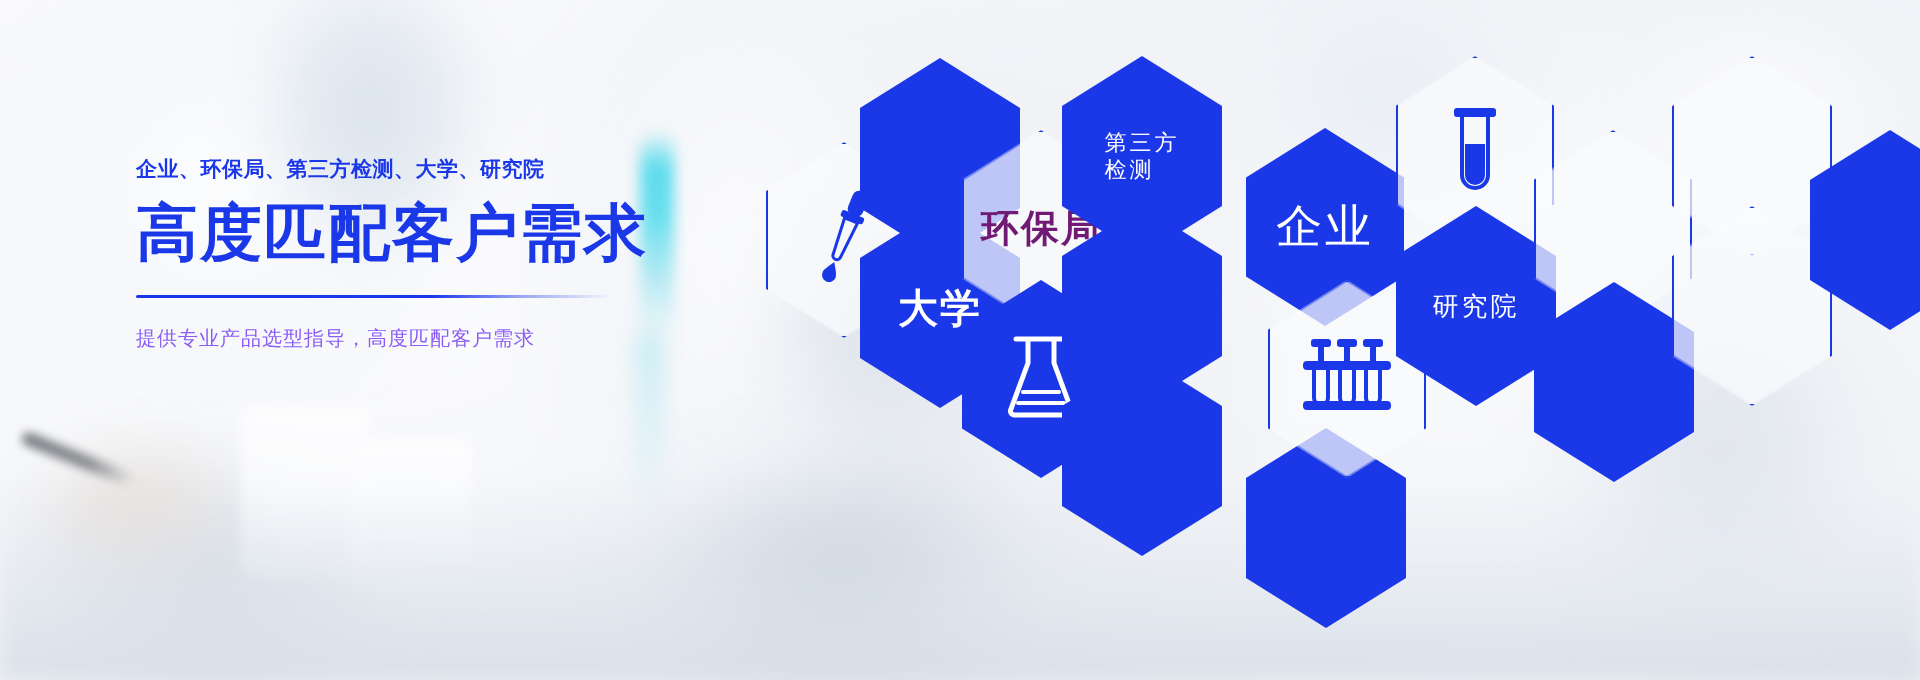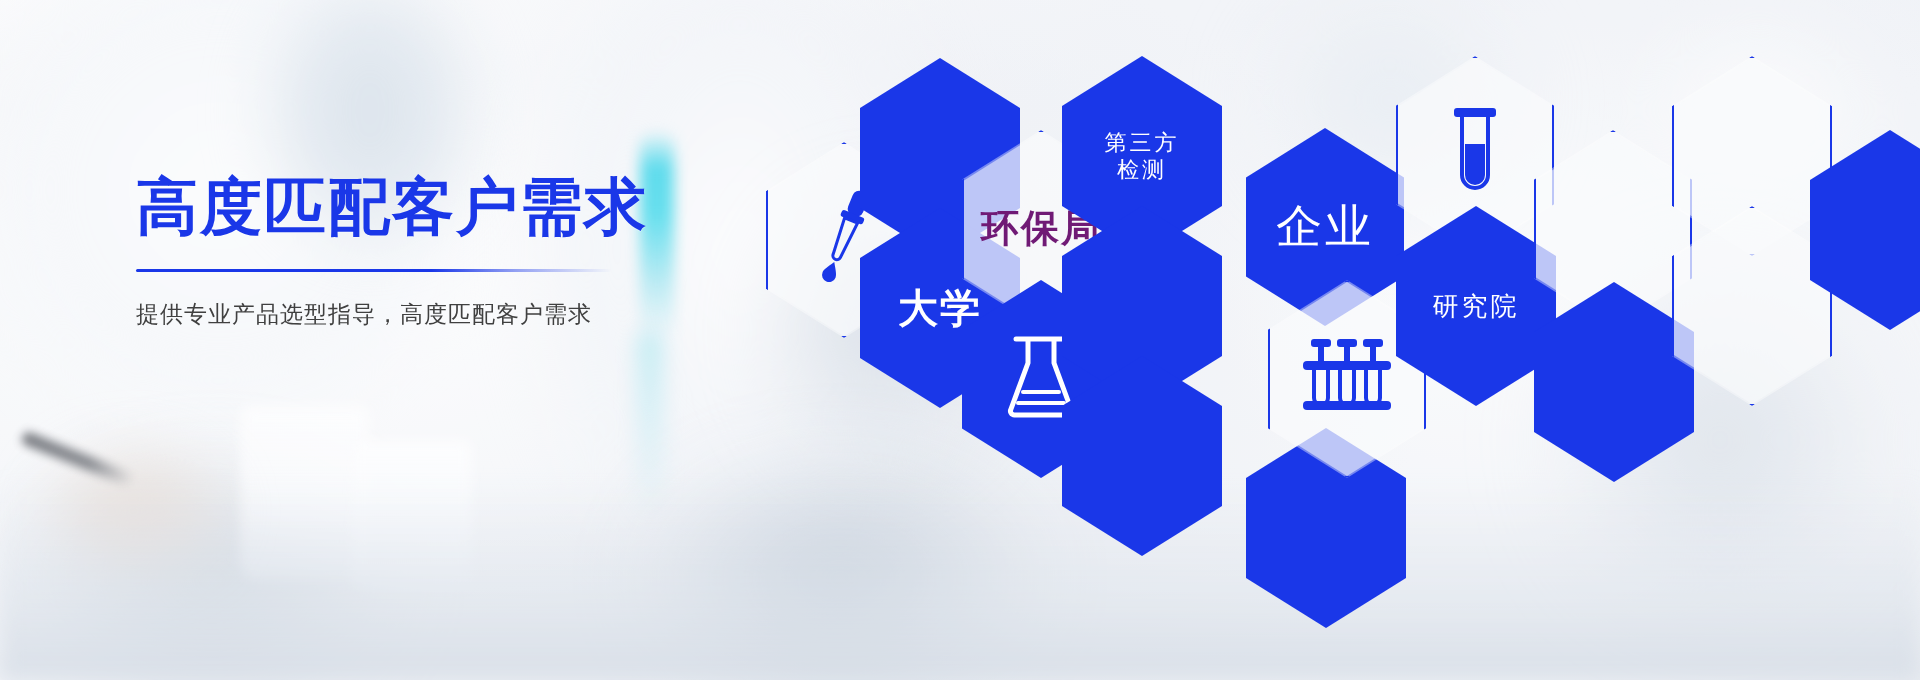--- a/index.html
+++ b/index.html
@@ -116,22 +116,22 @@
     color:#1a37e8;line-height:1.08;white-space:nowrap;
     text-shadow:0 1px 0 rgba(255,255,255,.35);
   }
   .rule{
     margin-top:28px;width:476px;height:3px;
     background:linear-gradient(90deg,#1a37e8 0%,#1a37e8 62%,rgba(26,55,232,.45) 80%,rgba(26,55,232,0) 100%);
     border-radius:2px;
   }
   .subline{
     margin-top:27px;
-    font-size:23px;font-weight:400;letter-spacing:1px;
-    color:#404040;line-height:1.35;white-space:nowrap;
+    font-size:20px;font-weight:400;letter-spacing:1px;
+    color:#8b5cf6;line-height:1.35;white-space:nowrap;
   }
 
   
   .hive{position:absolute;left:0;top:0;width:1920px;height:680px;}
   .hex{
     position:absolute;
     width:var(--w);height:var(--h);
     clip-path:polygon(50% 0%,100% 25%,100% 75%,50% 100%,0% 75%,0% 25%);
     display:flex;align-items:center;justify-content:center;
   }
@@ -153,21 +153,21 @@
     -webkit-mask:
       linear-gradient(#000 0 0) content-box,
       linear-gradient(#000 0 0);
     -webkit-mask-composite:xor;
             mask-composite:exclude;
     padding:2px;
     box-sizing:border-box;
   }
   .hex .label{
     position:relative;z-index:3;
-    text-align:center;white-space:pre-line;
+    white-space:pre-line;
     font-weight:700;line-height:1.25;letter-spacing:2px;
   }
   .hex.solid .label{color:#ffffff;}
   .hex.outline .label{color:#701a75;}
   .hex .label.thin{font-weight:400;letter-spacing:3px;}
   .hex .icon{position:relative;z-index:3;display:block;}
 
   
   #hex-dropper   {--w:156px;--h:196px;left:766px; top:142px;}
   #hex-plain-a   {--w:160px;--h:200px;left:860px; top:58px;}
@@ -214,20 +214,21 @@
     <div class="layer teal2"></div>
     <div class="layer glass1"></div>
     <div class="layer glass2"></div>
     <div class="layer hand"></div>
     <div class="layer pen"></div>
     <div class="layer bottom-fade"></div>
     <div class="layer soft-veil"></div>
   </div>
 
   <div class="copy">
+    <div class="eyebrow">企业、环保局、第三方检测、大学、研究院</div>
     <h1 class="headline">高度匹配客户需求</h1>
     <div class="rule"></div>
     <div class="subline">提供专业产品选型指导，高度匹配客户需求</div>
   </div>
 
   <div class="hive">
 
     <div class="hex outline" id="hex-dropper">
       <div class="inner">
         <span class="icon">

